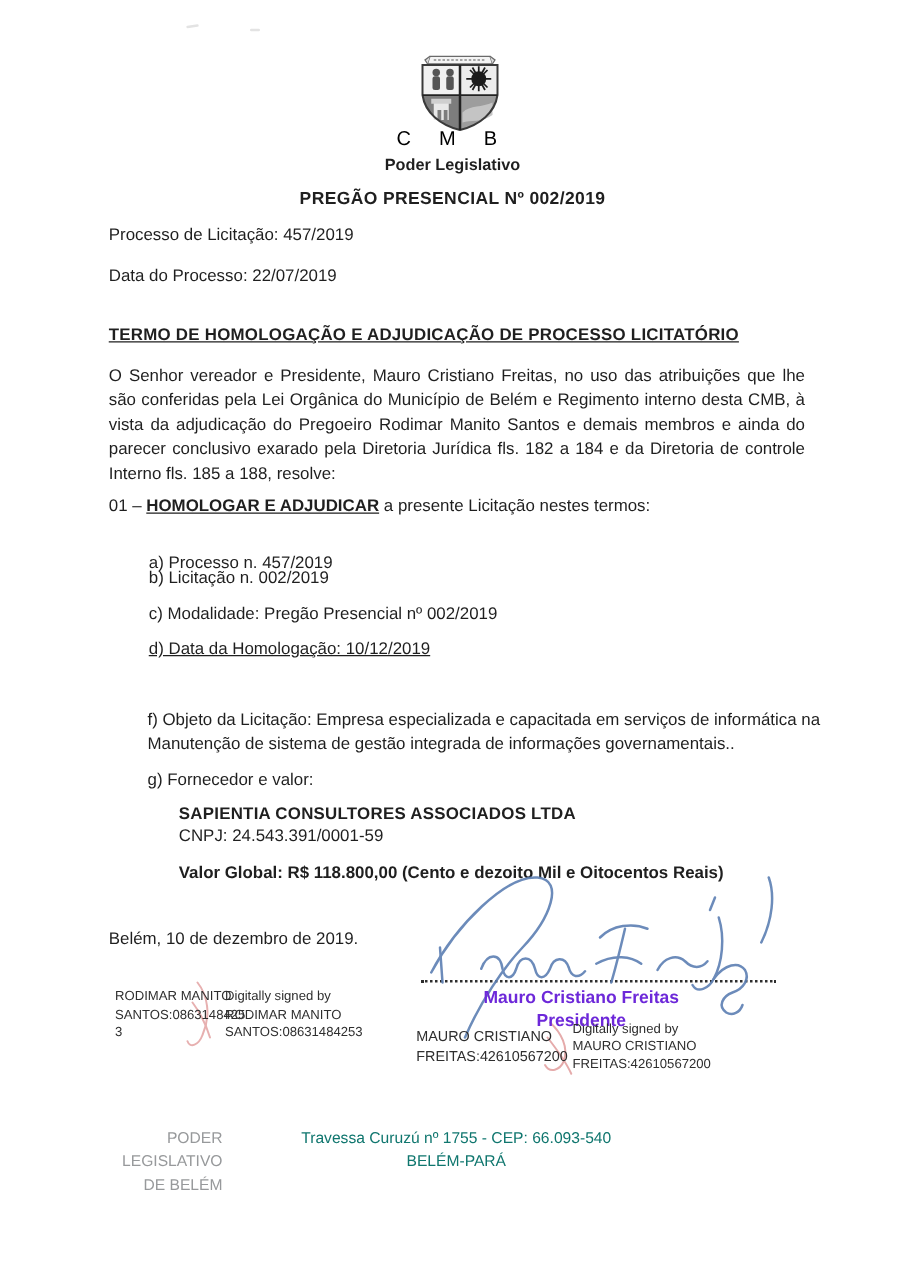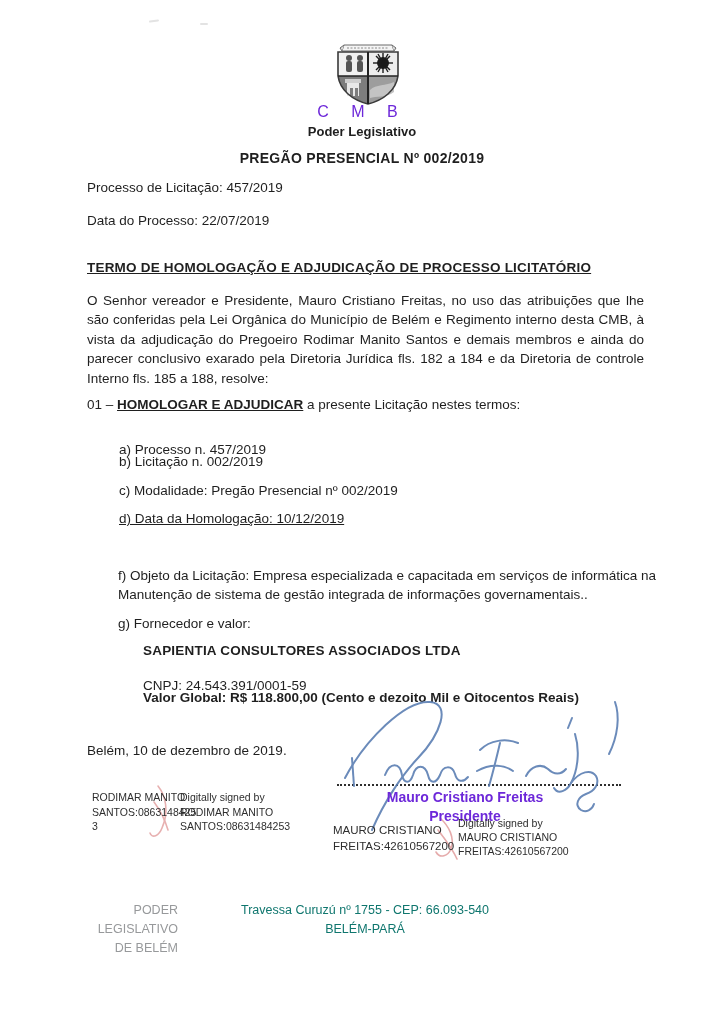--- a/index.html
+++ b/index.html
@@ -12,39 +12,39 @@
     color:#1f1f1f;
     overflow:hidden;
   }
   .abs{position:absolute;}
   .center{text-align:center;}
   .pre{white-space:pre-line;}
 
   
   .scan-mark{position:absolute;background:#e3e3e3;height:2px;border-radius:2px;}
   .crest{left:330px;top:42px;}
-  .org-initials{left:0;top:103px;width:724px;font-size:16px;letter-spacing:9px;color:#6d28d9;}
+  .org-initials{left:0;top:103px;width:724px;font-size:16px;letter-spacing:9px;color:#000000;}
   .org-subtitle{left:0;top:124px;width:724px;font-size:13px;font-weight:bold;}
   .doc-title{left:0;top:150px;width:724px;font-size:14px;font-weight:bold;letter-spacing:.3px;}
 
   
   .meta-process{left:87px;top:180px;font-size:13.5px;}
   .meta-date{left:87px;top:213px;font-size:13.5px;}
 
   
   .section-title{left:87px;top:260px;font-size:13.5px;font-weight:bold;text-decoration:underline;letter-spacing:.2px;}
   .intro{left:87px;top:291px;width:557px;font-size:13.5px;line-height:19.4px;text-align:justify;}
   .resolve{left:87px;top:397px;font-size:13.5px;}
   .resolve .emph{font-weight:bold;text-decoration:underline;}
   .li{left:119px;font-size:13.5px;}
   .li0{top:426px;margin-top:16px;}.li1{top:454px;}.li2{top:483px;}.li3{top:511px;text-decoration:underline;}.li4{top:539px;}
   .item-f{left:118px;top:566px;width:548px;font-size:13.5px;line-height:19.4px;}
   .item-g{left:118px;top:616px;font-size:13.5px;}
   .supplier-name{left:143px;top:643px;font-size:13.5px;font-weight:bold;letter-spacing:.2px;}
-  .supplier-cnpj{left:143px;top:678px;font-size:13.5px;}
+  .supplier-cnpj{left:143px;top:661px;font-size:13.5px;}
   .supplier-value{left:143px;top:690px;font-size:13.5px;font-weight:bold;}
   .closing-date{left:87px;top:743px;font-size:13.5px;}
 
   
   .sig-svg{left:328px;top:692px;}
   .stamp-left-svg{left:138px;top:778px;}
   .dotted-line{left:337px;top:772px;width:284px;height:12px;border-bottom:2px dotted #2e2e2e;}
   .signer{left:355px;top:789px;width:220px;text-align:center;font-weight:bold;font-size:14px;color:#6d28d9;}
   .signer .role{margin-top:3px;}
   .digsig{color:#2e2e2e;}

